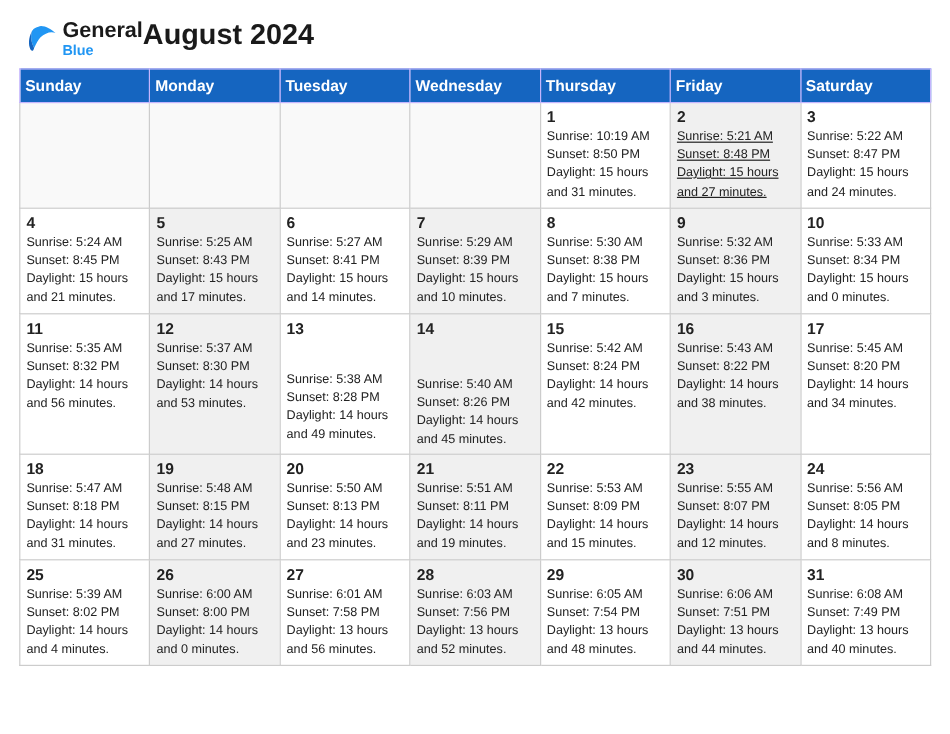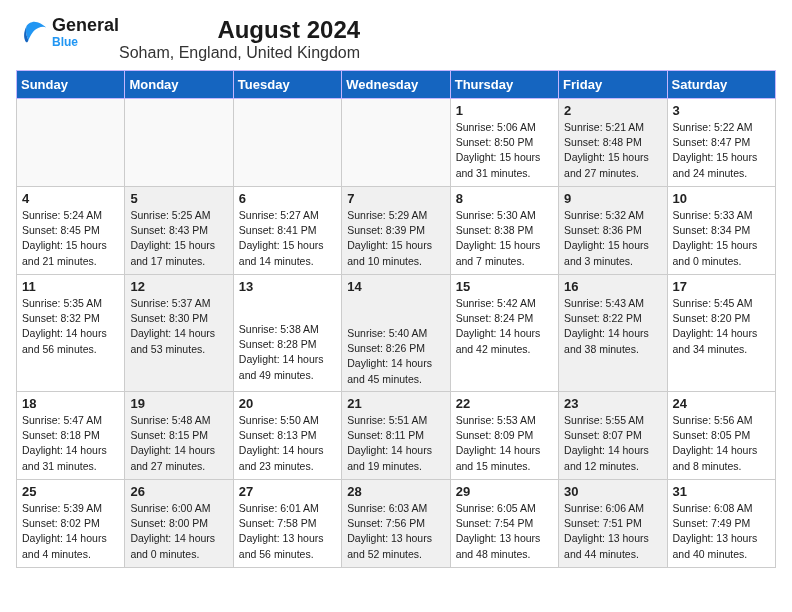--- a/index.html
+++ b/index.html
@@ -85,21 +85,20 @@
       <path d="M18 4 C22 2, 30 6, 34 10 C30 8, 24 10, 20 14 C18 16, 16 20, 14 24 C12 20, 10 14, 12 8 C14 5, 16 4.5, 18 4Z" fill="#2196f3"></path>
       <path d="M14 24 C12 20, 10 14, 12 8 C10 12, 8 18, 10 24 C11 27, 13 28, 14 24Z" fill="#1565c0"></path>
     </svg>
     <div>
       <div style="font-size:18px;font-weight:bold;color:#1a1a1a;line-height:1.1;">General</div>
       <div style="font-size:12px;font-weight:bold;color:#2196f3;line-height:1.1;">Blue</div>
     </div>
   </div>
   <div class="title-section">
     <div class="month-year">August 2024</div>
-    <div class="location">Soham, England, United Kingdom</div>
   </div>
 </div>
 
 <table>
   <thead>
     <tr>
     <th>Sunday</th>
         <th>Monday</th>
         <th>Tuesday</th>
         <th>Wednesday</th>
@@ -109,28 +108,28 @@
       </tr>
   </thead>
   <tbody id="calendar-body">
   <tr>
         <td class="empty"></td>
         <td class="empty"></td>
         <td class="empty"></td>
         <td class="empty"></td>
         <td>
           <span class="day-number">1</span>
-          <div class="day-info" style="white-space: pre-line;">Sunrise: 5:06 AM
+          <div class="day-info" style="white-space: pre-line;">Sunrise: 10:19 AM
 Sunset: 8:50 PM
 Daylight: 15 hours
 and 31 minutes.</div>
         </td>
         <td class="shaded">
           <span class="day-number">2</span>
-          <div class="day-info" style="white-space: pre-line;">Sunrise: 5:21 AM
+          <div class="day-info" style="white-space: pre-line; text-decoration: underline;">Sunrise: 5:21 AM
 Sunset: 8:48 PM
 Daylight: 15 hours
 and 27 minutes.</div>
         </td>
         <td>
           <span class="day-number">3</span>
           <div class="day-info" style="white-space: pre-line;">Sunrise: 5:22 AM
 Sunset: 8:47 PM
 Daylight: 15 hours
 and 24 minutes.</div>

